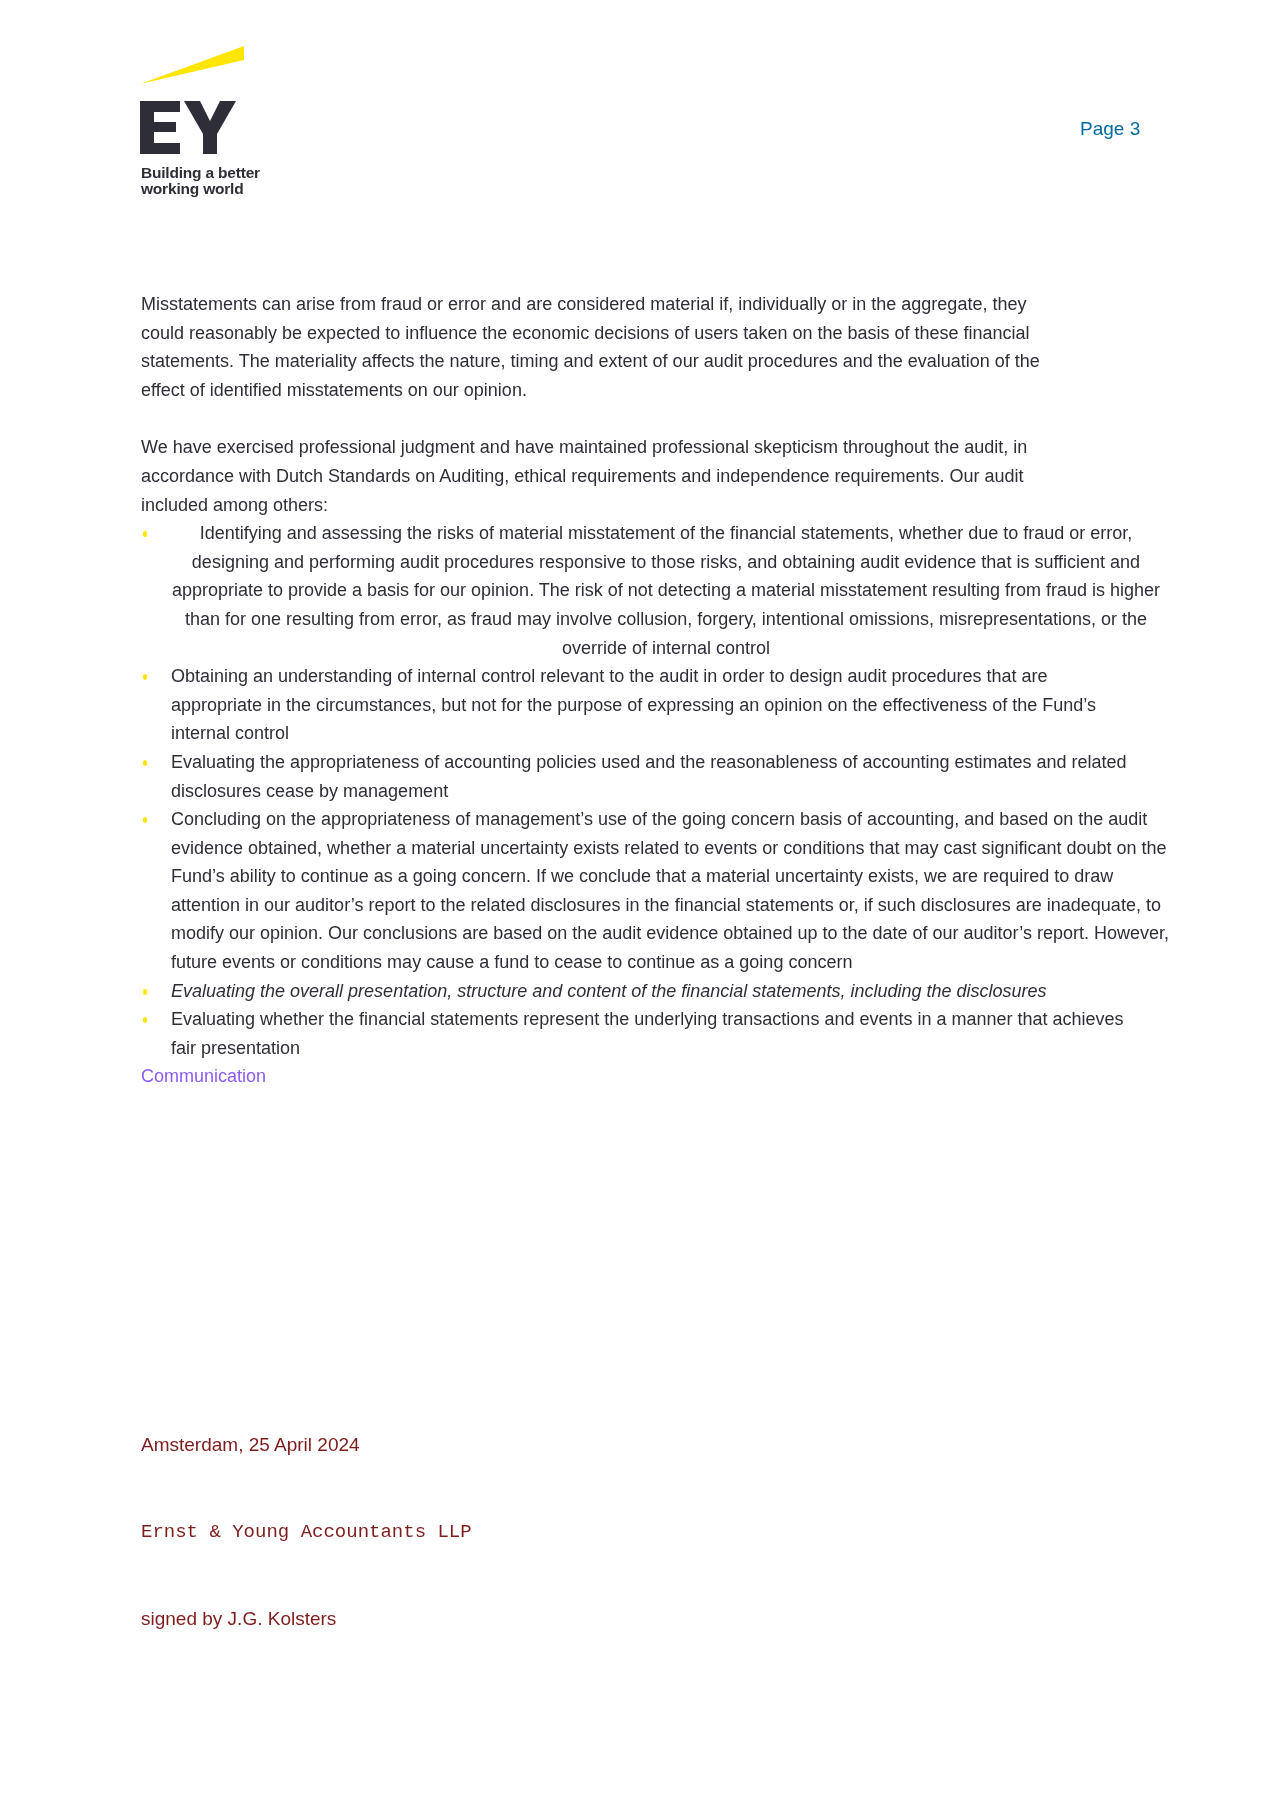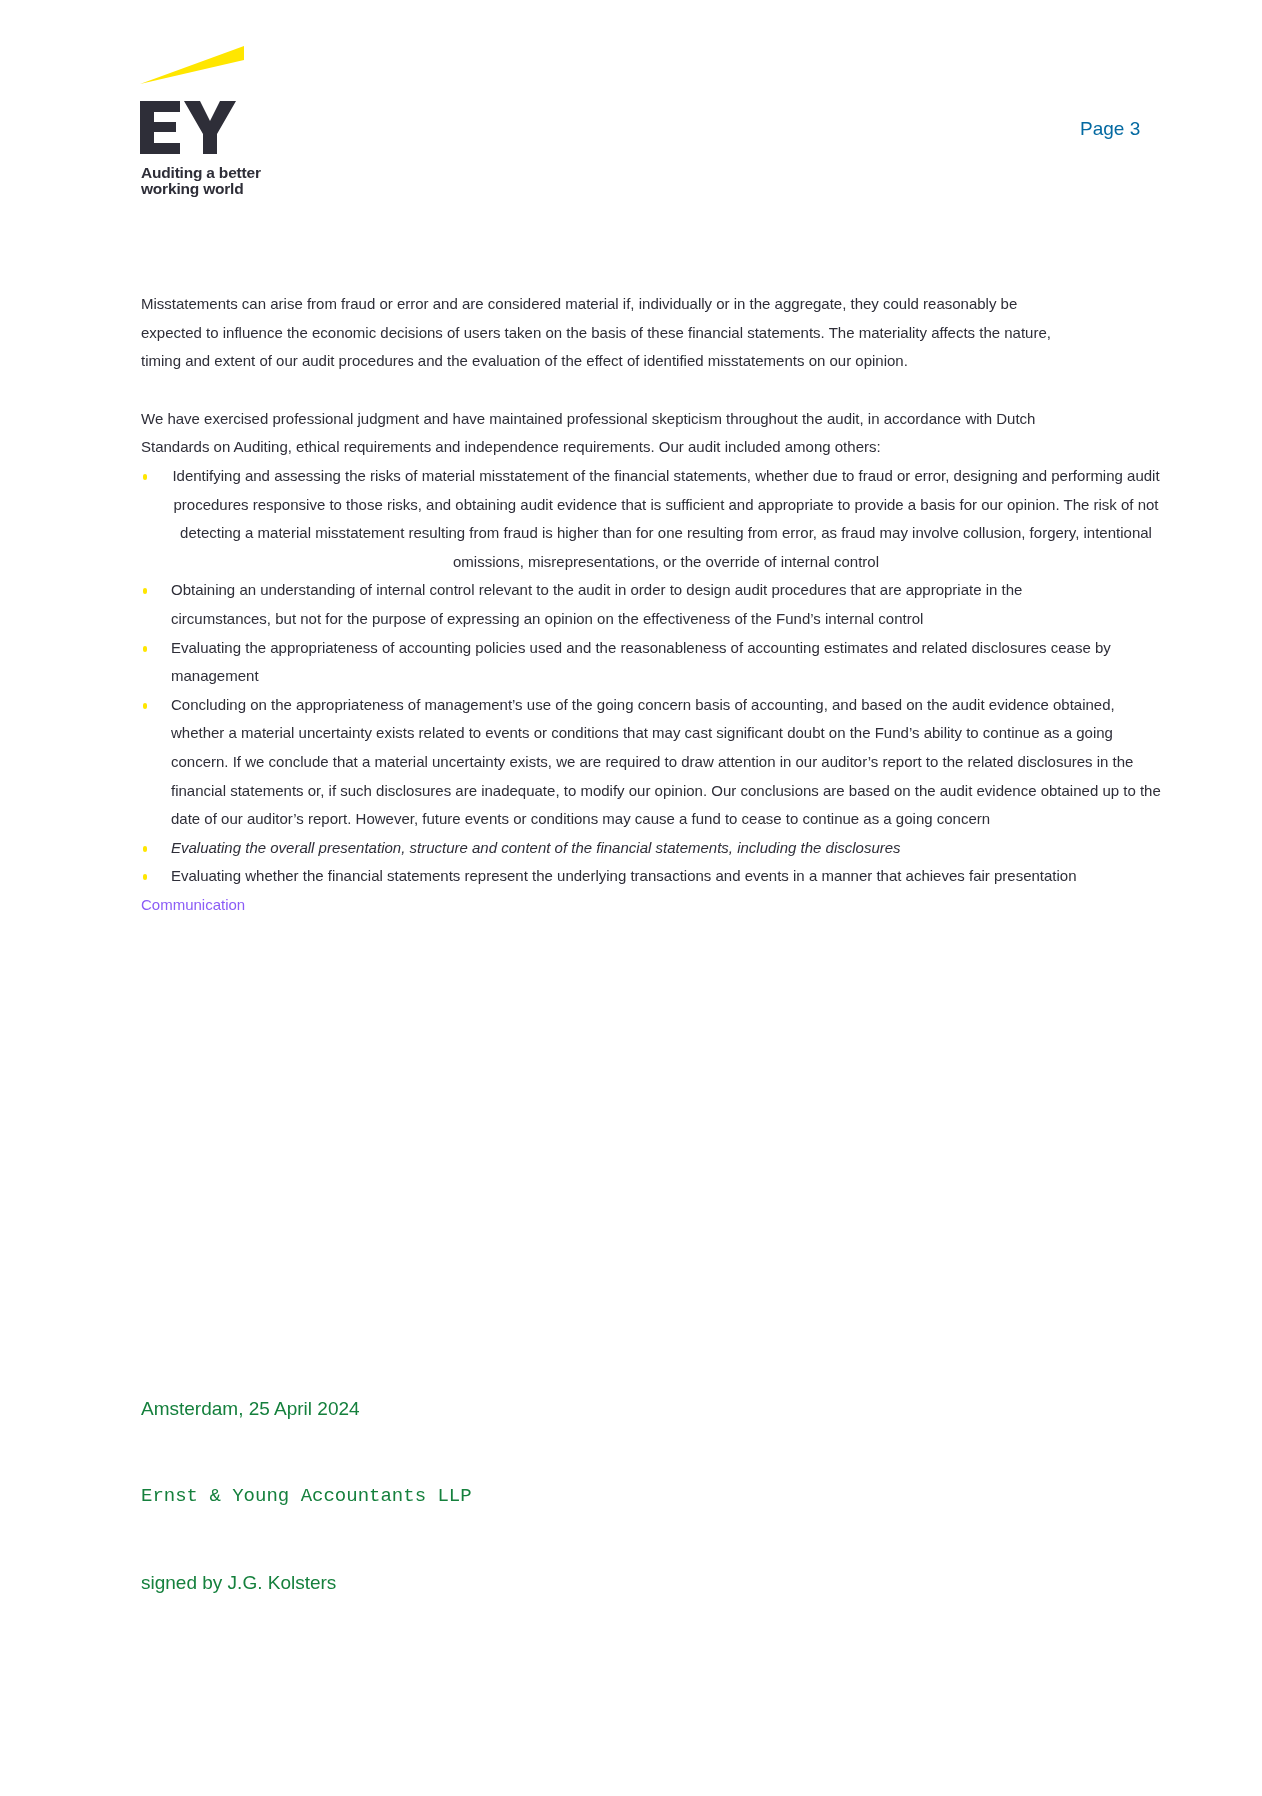--- a/index.html
+++ b/index.html
@@ -12,47 +12,47 @@
     .tagline {
       position: absolute; left: 141px; top: 165px;
       font-family: "Liberation Sans", sans-serif; font-weight: bold;
       font-size: 15.5px; line-height: 16px; color: #2e2e38; letter-spacing: -0.2px;
     }
     .page-num {
       position: absolute; left: 1080px; top: 118px; font-size: 19px; color: #0369a1;
     }
     .content {
       position: absolute; left: 141px; top: 290px; width: 1010px;
-      font-size: 15px; line-height: 28.6px; color: #2e2e38;
+      font-size: 18px; line-height: 28.6px; color: #2e2e38;
     }
     .content p { margin: 0; }
     .para-gap { height: 29px; }
     ul.bullets { list-style: none; margin: 0; padding: 0; }
     ul.bullets li { position: relative; padding-left: 30px; }
     ul.bullets li .dot {
       position: absolute; left: 2px; top: 12px; width: 4px; height: 6px;
       background: #ffe600; border-radius: 2px;
     }
     .heading { color: #8b5cf6; margin-top: 29px; }
-    .sig { position: absolute; left: 141px; font-size: 19px; color: #15803d; }
+    .sig { position: absolute; left: 141px; font-size: 19px; color: #7f1d1d; margin-top: 36px; }
   </style>
 </head>
 <body>
 
 <div class="logo">
   <svg width="140" height="110" viewBox="0 0 140 110">
     <polygon points="0,38 104,0 104,14" fill="#ffe600"></polygon>
 
     <polygon points="0,55 40,55 40,66 14,66 14,76 36,76 36,86 14,86 14,97 40,97 40,108 0,108" fill="#2e2e38"></polygon>
 
     <polygon points="44,55 60,55 70,75 80,55 96,55 77,88 77,108 63,108 63,88" fill="#2e2e38"></polygon>
   </svg>
 </div>
 <div class="tagline">
-  <div>Auditing a better</div>
+  <div>Building a better</div>
   <div>working world</div>
 </div>
 
 <div class="page-num">Page 3</div>
 
 <div class="content">
   <p style="width:930px;">Misstatements can arise from fraud or error and are considered material if, individually or in the aggregate, they could reasonably be expected to influence the economic decisions of users taken on the basis of these financial statements. The materiality affects the nature, timing and extent of our audit procedures and the evaluation of the effect of identified misstatements on our opinion.</p>
   <div class="para-gap"></div>
   <p style="width:950px;">We have exercised professional judgment and have maintained professional skepticism throughout the audit, in accordance with Dutch Standards on Auditing, ethical requirements and independence requirements. Our audit included among others:</p>
   <ul class="bullets">

